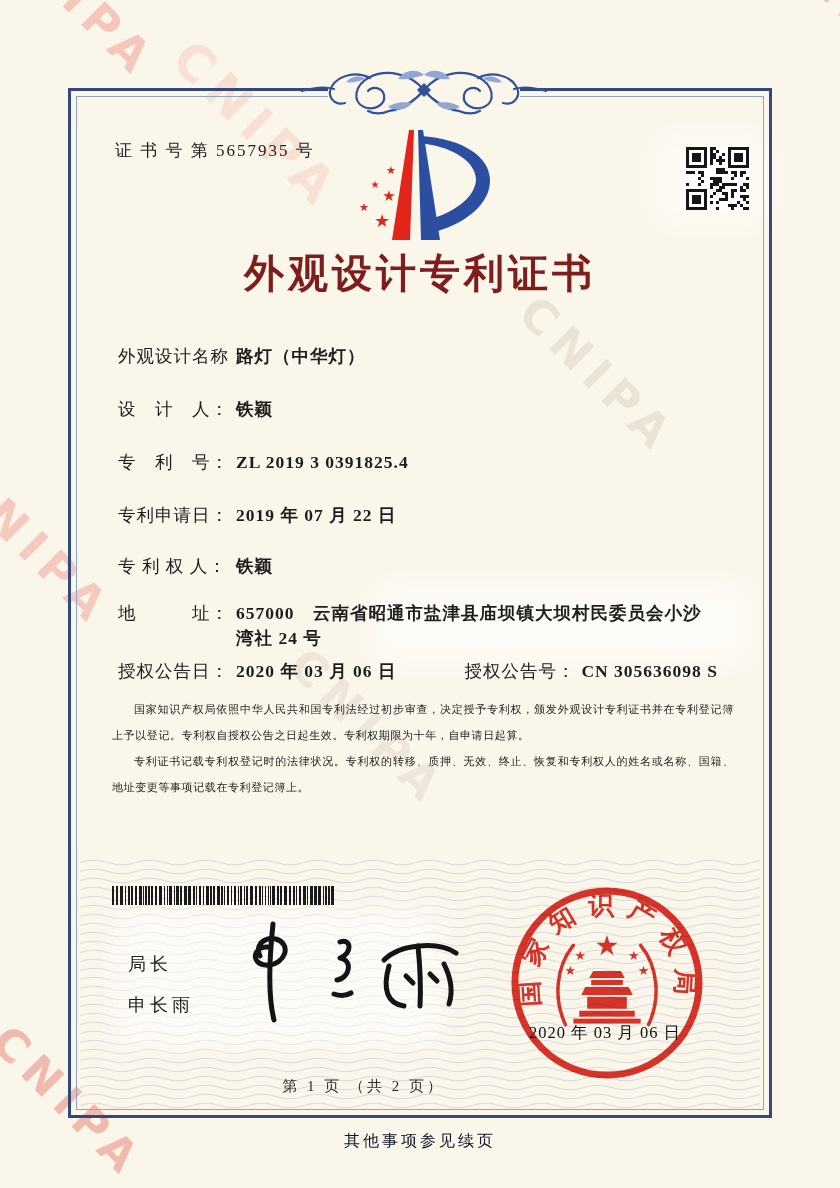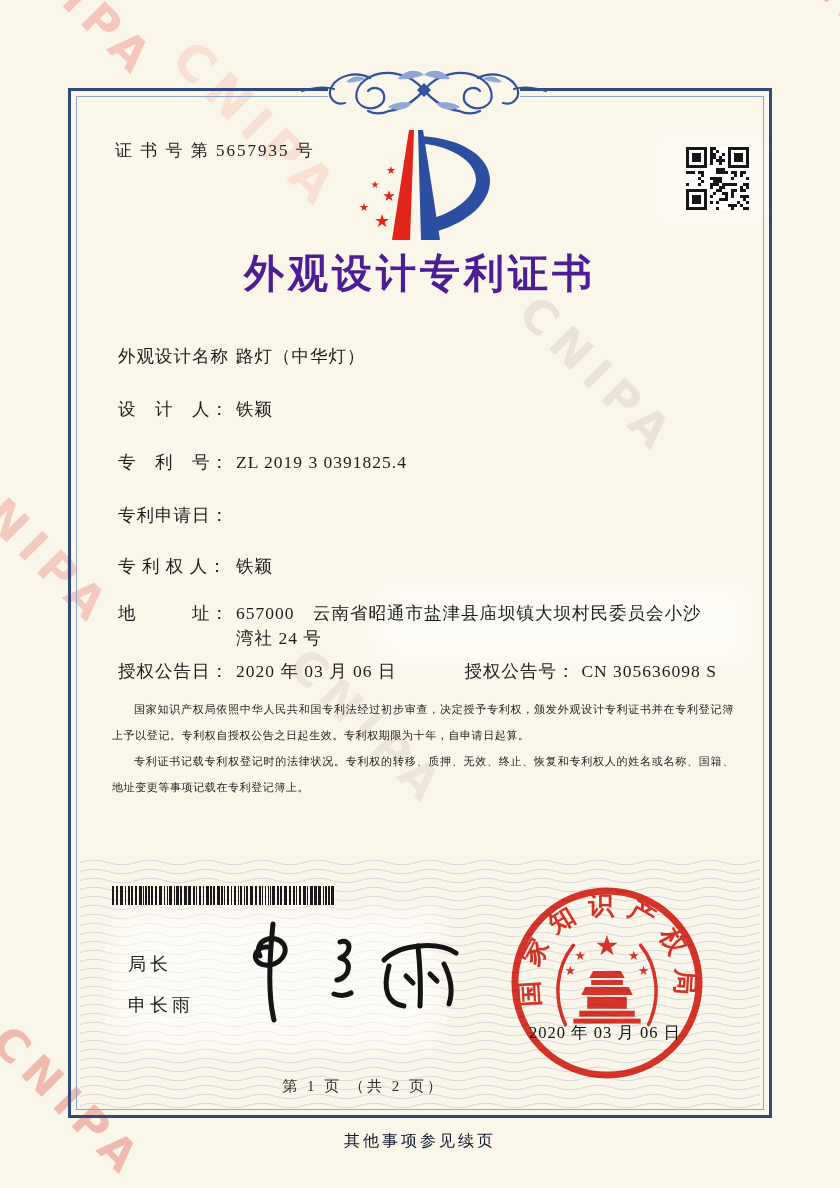--- a/index.html
+++ b/index.html
@@ -22,30 +22,30 @@
                 border:3px solid #31497c;box-sizing:border-box;}
   .border-inner{position:absolute;left:76px;top:96px;width:688px;height:1014px;
                 border:1px solid #8ea4c9;box-sizing:border-box;}
   .ornament{position:absolute;left:294px;top:62px;width:260px;height:56px;}
 
   
   .cert-no{position:absolute;left:115px;top:139px;font-size:17px;letter-spacing:2px;}
   .logo{position:absolute;left:338px;top:126px;width:178px;height:124px;}
   .qr-box{position:absolute;left:686px;top:147px;width:63px;height:63px;}
   .title{position:absolute;left:0;right:0;top:246px;text-align:center;
-         font-size:40px;font-weight:700;letter-spacing:4px;color:#4c1d95;}
+         font-size:40px;font-weight:700;letter-spacing:4px;color:#7f1d1d;}
 
   
   .fields{position:absolute;left:118px;top:344px;width:624px;font-size:17.5px;}
   .frow{display:flex;line-height:25px;margin-bottom:28px;}
   .frow.tight1{margin-bottom:26px;}
   .frow.tight2{margin-bottom:22px;}
   .frow.addr{margin-bottom:8px;}
   .fl{flex:none;width:112px;letter-spacing:1px;white-space:pre;}
-  .fv{flex:1;margin-left:6px;white-space:pre-line;letter-spacing:1px;}
+  .fv{flex:1;margin-left:6px;white-space:pre-line;letter-spacing:1px;font-weight:bold;}
   .grant-row{display:flex;gap:12px;}
   .grant-no{margin-left:56px;display:flex;}
   .grant-no .fl{width:auto;text-align:center;}
 
   
   .paras{position:absolute;left:112px;top:696px;width:622px;font-size:11px;
          line-height:26px;text-align:justify;letter-spacing:.6px;}
   .paras p{margin:0;text-indent:2em;}
 
   
@@ -249,20 +249,21 @@
     <div class="frow">
       <span class="fl">设　计　人：</span>
       <span class="fv">铁颖</span>
     </div>
     <div class="frow">
       <span class="fl">专　利　号：</span>
       <span class="fv">ZL 2019 3 0391825.4</span>
     </div>
     <div class="frow tight1">
       <span class="fl">专利申请日：</span>
+      <span class="fv">2019 年 07 月 22 日</span>
     </div>
     <div class="frow tight2">
       <span class="fl">专 利 权 人：</span>
       <span class="fv">铁颖</span>
     </div>
     <div class="frow addr">
       <span class="fl">地　　　址：</span>
       <span class="fv">657000　云南省昭通市盐津县庙坝镇大坝村民委员会小沙
 湾社 24 号</span>
     </div>

